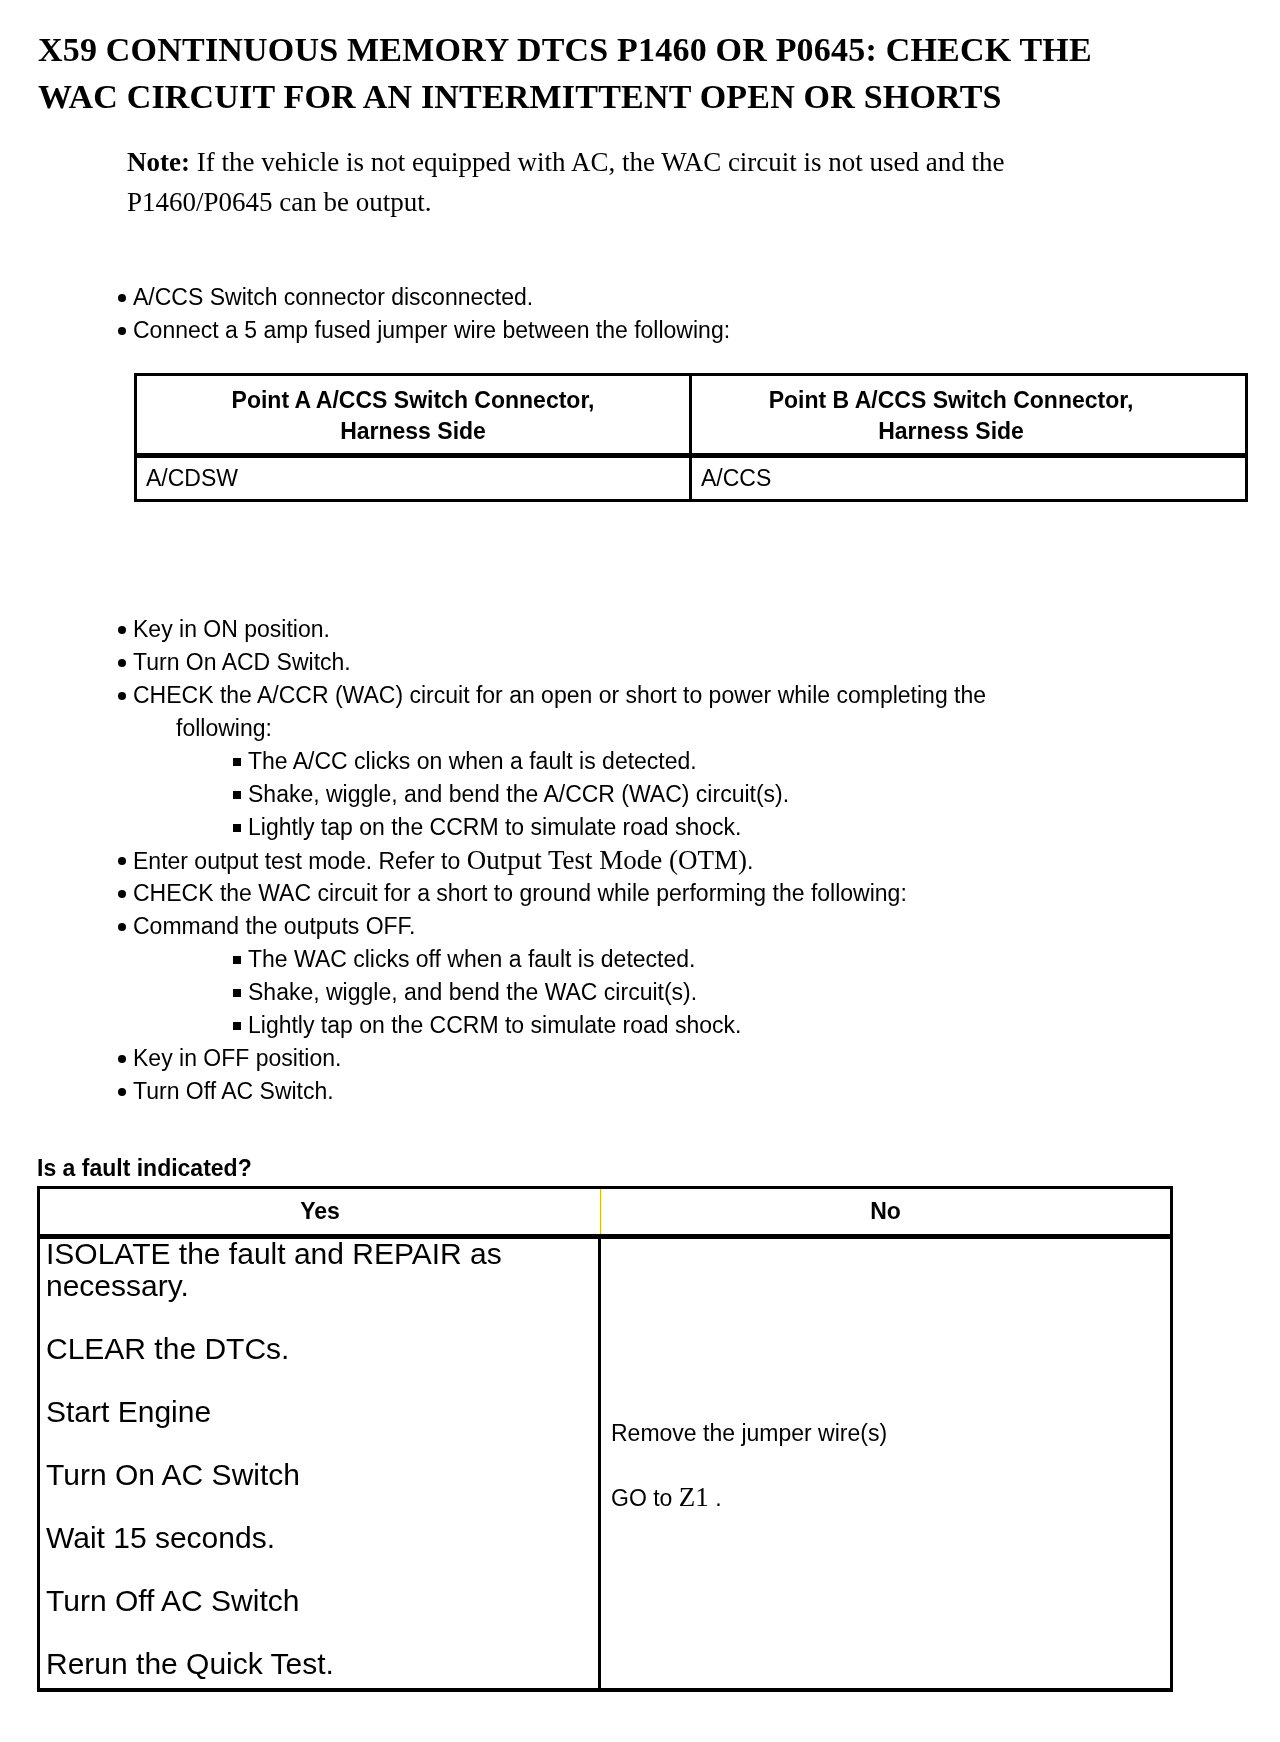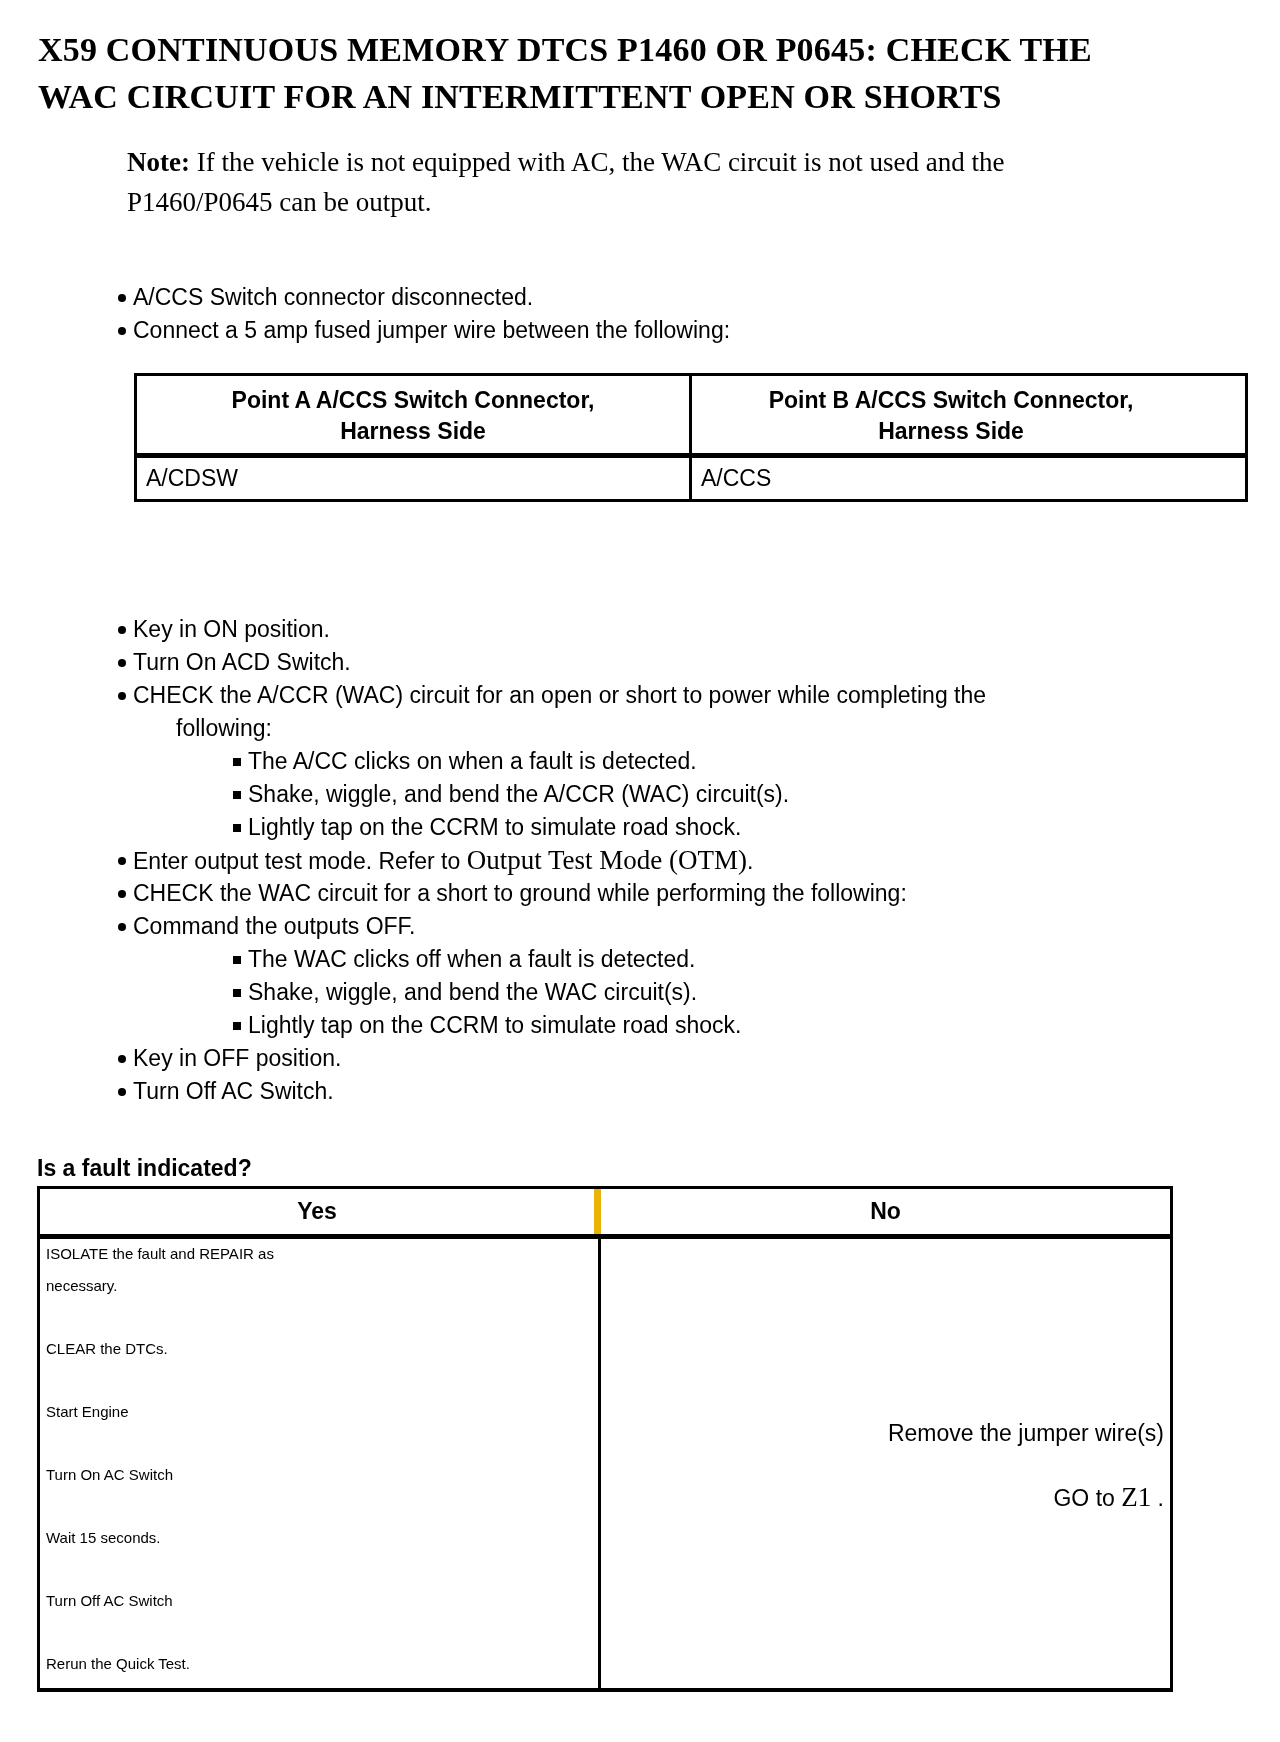--- a/index.html
+++ b/index.html
@@ -70,31 +70,31 @@
   
   .t2{
     position:absolute;left:37px;top:1186px;width:1136px;
     border:3px solid #000;border-bottom-width:4px;box-sizing:border-box;
   }
   .t2 .hdr{display:flex;border-bottom:5px solid #000;}
   .t2 .hdr .hcell{
     width:561px;box-sizing:border-box;height:45px;
     text-align:center;font-weight:bold;font-size:23px;line-height:45px;
   }
-  .t2 .hdr .hcell.yes{border-right:7px solid #eab308;}
+  .t2 .hdr .hcell.yes{border-right:1px solid #eab308;}
   .t2 .hdr .hcell.no{width:569px;}
   .t2 .bodyrow{display:flex;}
   .t2 .cell-yes{
     width:561px;box-sizing:border-box;border-right:3px solid #000;
-    min-height:449px;padding:0 6px 0 6px;font-size:15px;
+    min-height:449px;padding:0 6px 0 6px;font-size:30px;
   }
   .t2 .cell-no{
     width:569px;box-sizing:border-box;min-height:449px;
     display:flex;flex-direction:column;justify-content:center;
-    padding:12px 6px 8px 10px;font-size:23px;text-align:right;
+    padding:12px 6px 8px 10px;font-size:23px;
   }
   .cl{line-height:30px;white-space:nowrap;}
   .cl.wrap{margin-top:2px;}
   .cl.para{margin-top:33px;}
   .cell-no .cl.para{margin-top:34px;}
   .cell-no .serif{font-size:27px;}
 </style>
 </head>
 <body>
 

